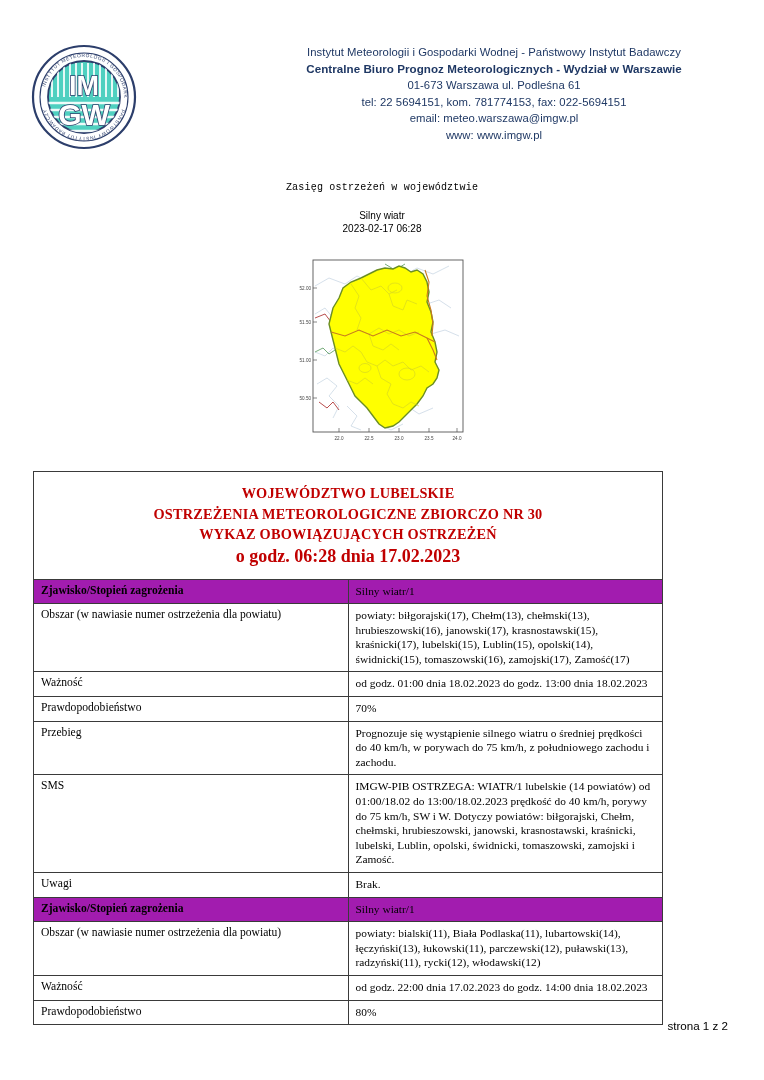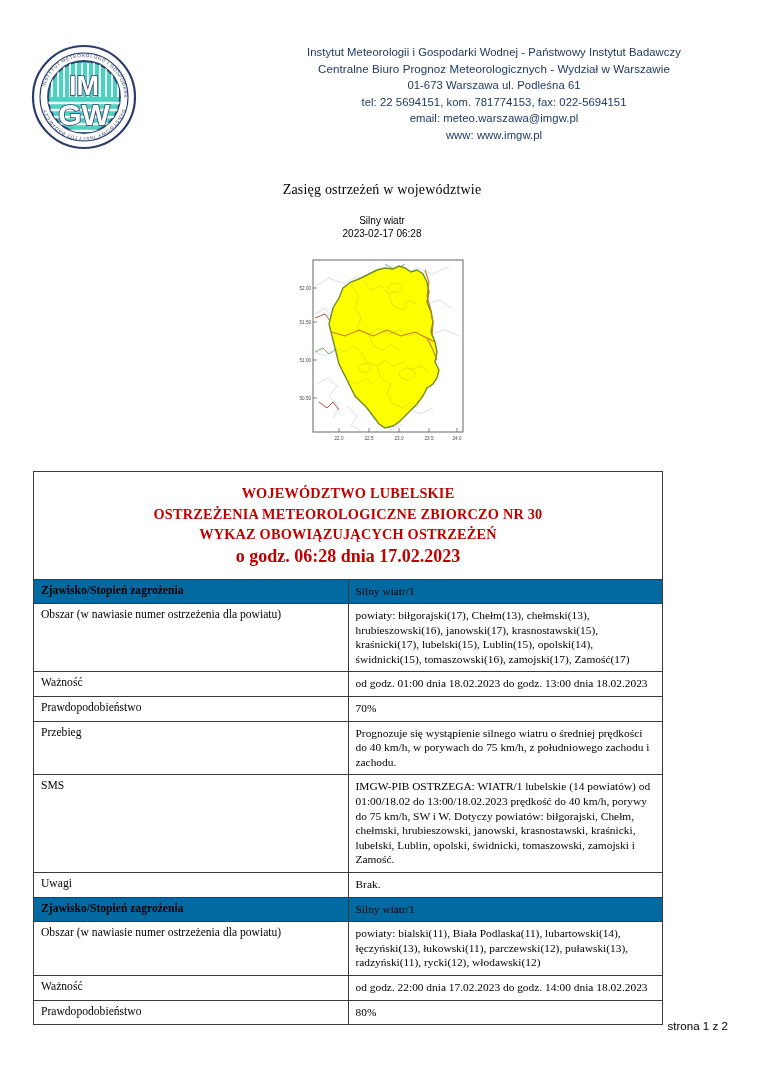--- a/index.html
+++ b/index.html
@@ -38,37 +38,37 @@
     top: 44px;
     width: 488px;
     text-align: center;
     font-family: "Liberation Sans", sans-serif;
     font-size: 11.3px;
     line-height: 16.5px;
     color: #1f3864;
     letter-spacing: 0.05px;
   }
   .header-text .line1 { font-weight: normal; }
-  .header-text .line2 { font-weight: normal; font-size: 11.6px; }
+  .header-text .line2 { font-weight: bold; font-size: 11.6px; }
   .header-text .line3,
   .header-text .line4,
   .header-text .line5,
   .header-text .line6 { font-weight: normal; }
 
   
   .map-block {
     position: absolute;
     top: 182px;
     left: 0;
     width: 764px;
     text-align: center;
   }
   .map-title {
-    font-family: Liberation Serif, serif;
-    font-size: 14px;
+    font-family: Liberation Mono, monospace;
+    font-size: 10px;
     color: #000;
     letter-spacing: 0.2px;
   }
   .map-sub {
     margin-top: 17px;
     font-family: "Liberation Sans", sans-serif;
     font-size: 10px;
     line-height: 12.8px;
     color: #000;
   }
@@ -113,21 +113,21 @@
     line-height: 20.5px;
     letter-spacing: 0.2px;
   }
   .title-sub {
     color: #c00000;
     font-weight: bold;
     font-size: 18px;
     line-height: 22px;
   }
   .tbl tr.yellow td {
-    background: #0369a1;
+    background: #a21caf;
   }
   .tbl tr.yellow td.lbl { font-weight: bold; }
 
   .footer {
     position: absolute;
     right: 36px;
     top: 1019px;
     font-family: "Liberation Sans", sans-serif;
     font-size: 11.6px;
     color: #000;

